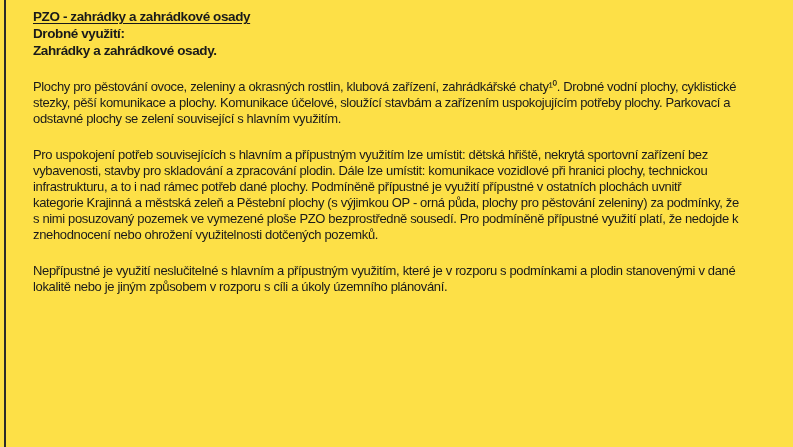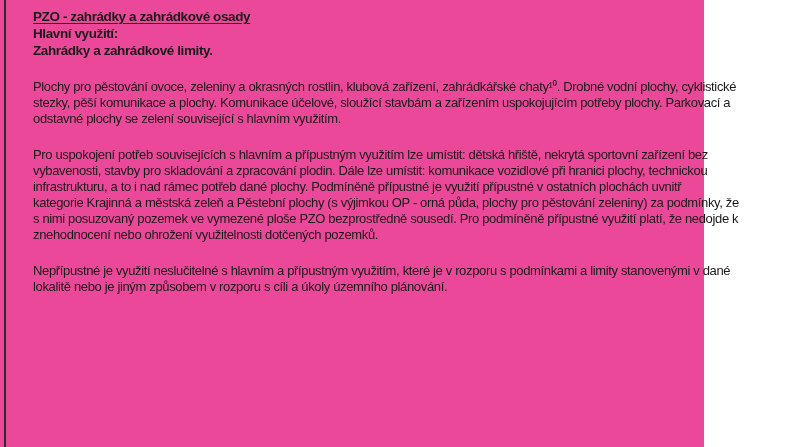--- a/index.html
+++ b/index.html
@@ -4,22 +4,22 @@
 <style>
   * { margin: 0; padding: 0; box-sizing: border-box; }
   html, body {
     width: 793px; height: 447px;
     background: #ffffff;
     overflow: hidden;
     font-family: "Liberation Sans", sans-serif;
   }
   .page {
     position: relative;
-    width: 704px; height: 447px;
-    background: #ec4899;
+    width: 793px; height: 447px;
+    background: #fde047;
   }
   .left-rule {
     position: absolute;
     left: 4px; top: 0;
     width: 2px; height: 447px;
     background: #2b2b2b;
   }
   .content {
     position: absolute;
     left: 33px; top: 8px;
@@ -50,28 +50,28 @@
   }
 </style>
 </head>
 <body>
 
 <div class="page">
   <div class="left-rule"></div>
   <div class="content">
     <div class="heading">
       <div class="line title">PZO - zahrádky a zahrádkové osady</div>
-      <div class="line">Hlavní využití:</div>
-      <div class="line">Zahrádky a zahrádkové limity.</div>
+      <div class="line">Drobné využití:</div>
+      <div class="line">Zahrádky a zahrádkové osady.</div>
     </div>
     <div class="para">Plochy pro pěstování ovoce, zeleniny a okrasných rostlin, klubová zařízení, zahrádkářské chaty¹⁰. Drobné vodní plochy, cyklistické
 stezky, pěší komunikace a plochy. Komunikace účelové, sloužící stavbám a zařízením uspokojujícím potřeby plochy. Parkovací a
 odstavné plochy se zelení související s hlavním využitím.</div>
     <div class="para">Pro uspokojení potřeb souvisejících s hlavním a přípustným využitím lze umístit: dětská hřiště, nekrytá sportovní zařízení bez
 vybavenosti, stavby pro skladování a zpracování plodin. Dále lze umístit: komunikace vozidlové při hranici plochy, technickou
 infrastrukturu, a to i nad rámec potřeb dané plochy. Podmíněně přípustné je využití přípustné v ostatních plochách uvnitř
 kategorie Krajinná a městská zeleň a Pěstební plochy (s výjimkou OP - orná půda, plochy pro pěstování zeleniny) za podmínky, že
 s nimi posuzovaný pozemek ve vymezené ploše PZO bezprostředně sousedí. Pro podmíněně přípustné využití platí, že nedojde k
 znehodnocení nebo ohrožení využitelnosti dotčených pozemků.</div>
-    <div class="para">Nepřípustné je využití neslučitelné s hlavním a přípustným využitím, které je v rozporu s podmínkami a limity stanovenými v dané
+    <div class="para">Nepřípustné je využití neslučitelné s hlavním a přípustným využitím, které je v rozporu s podmínkami a plodin stanovenými v dané
 lokalitě nebo je jiným způsobem v rozporu s cíli a úkoly územního plánování.</div>
   </div>
 </div>
 
 </body></html>

